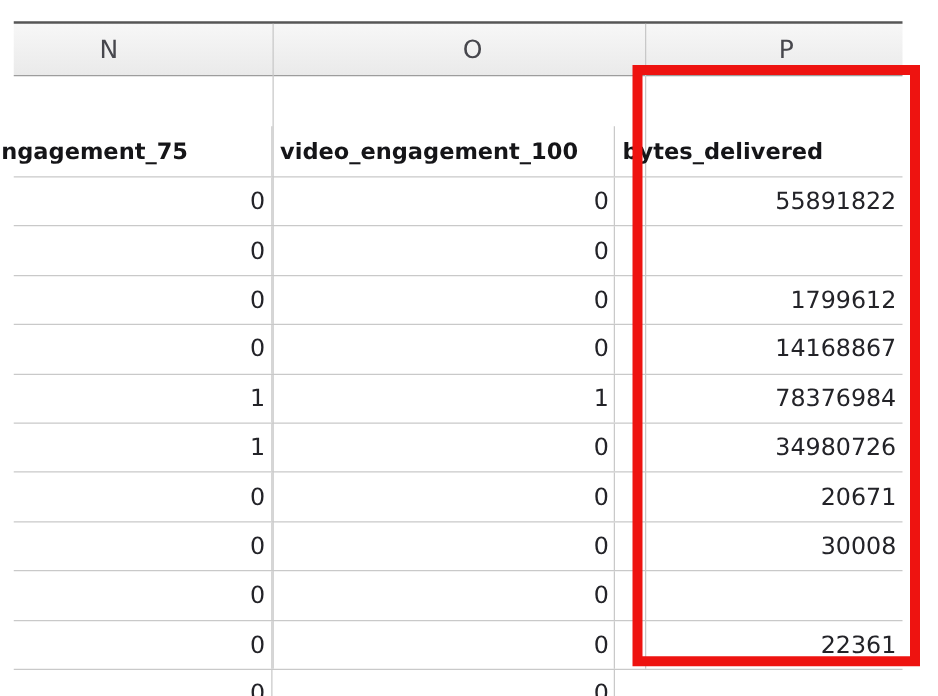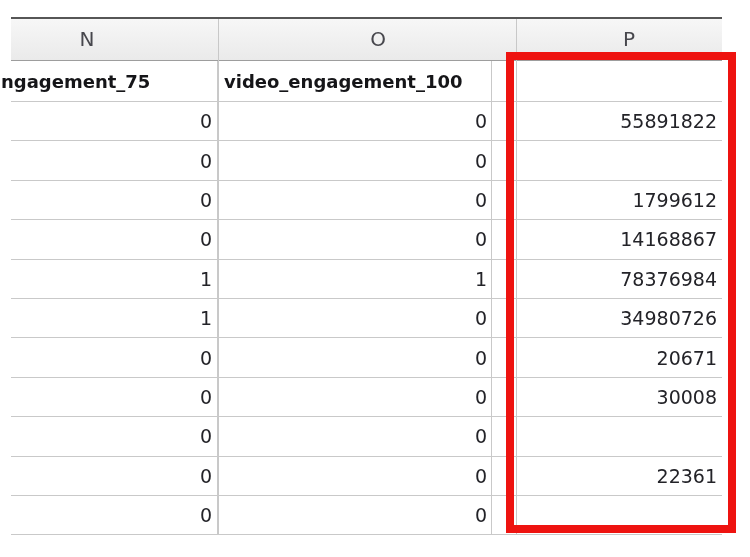--- a/index.html
+++ b/index.html
@@ -51,21 +51,21 @@
     left: 11px;
     top: 61px;
     width: 711px;
   }
   .row {
     display: flex;
     box-sizing: border-box;
     height: 39.4px;
     border-bottom: 1px solid #c9c9c9;
   }
-  .row.field-row { height: 41px; }
+  .row.field-row { height: 41px; margin-top: 40px; }
   .cell {
     box-sizing: border-box;
     display: flex;
     align-items: center;
     overflow: visible;
     white-space: nowrap;
   }
   .cell-n { width: 207px; border-right: 1px solid #c9c9c9; }
   .cell-o { width: 274px; border-right: 1px solid #c9c9c9; }
   .cell-p { flex: 1; }
@@ -117,20 +117,23 @@
 
   <div class="rows">
 
     <div class="row field-row">
       <div class="cell cell-n">
         <span class="field-label">ngagement_75</span>
       </div>
       <div class="cell cell-o">
         <span class="field-label">video_engagement_100</span>
       </div>
+      <div class="cell cell-p">
+        <span class="field-label">bytes_delivered</span>
+      </div>
     </div>
 
     <div class="row">
       <div class="cell cell-n num">0</div>
       <div class="cell cell-o num">0</div>
       <div class="cell cell-p num">55891822</div>
     </div>
     <div class="row">
       <div class="cell cell-n num">0</div>
       <div class="cell cell-o num">0</div>

